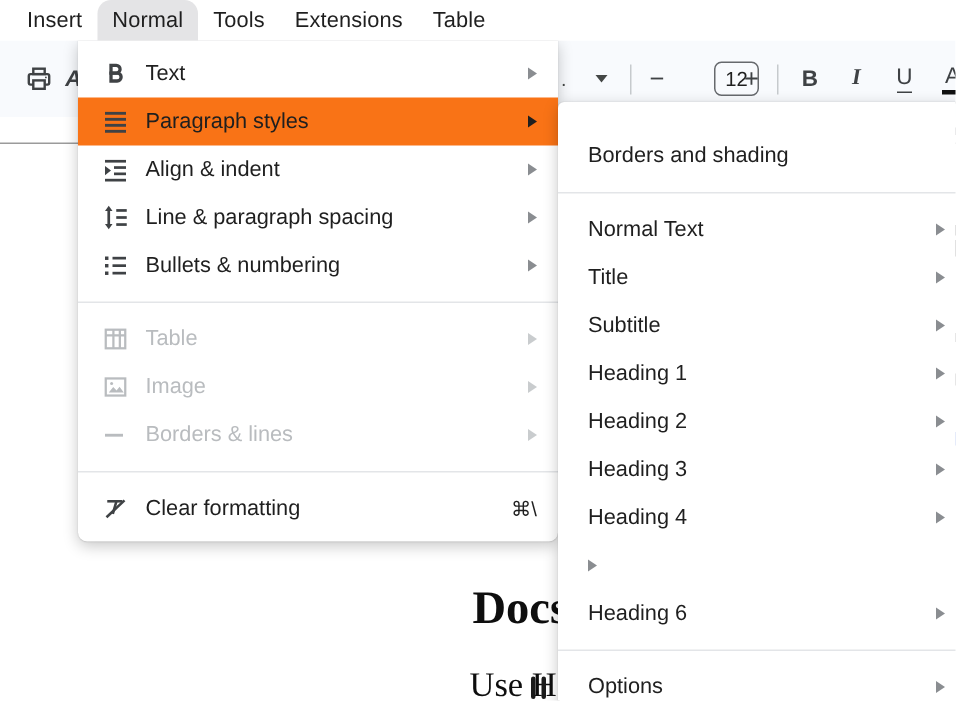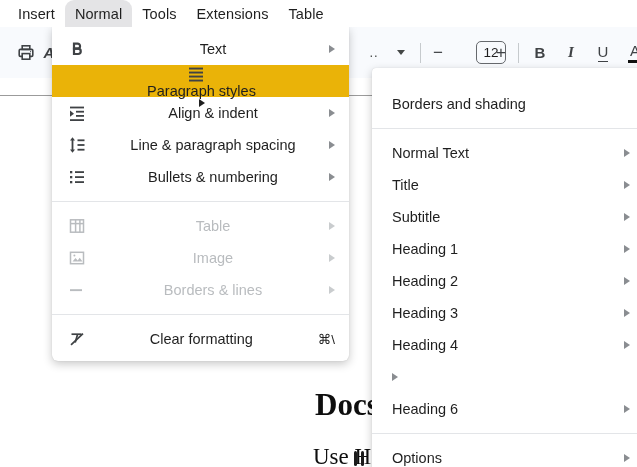--- a/index.html
+++ b/index.html
@@ -74,29 +74,29 @@
   .f3 { left:630px; top:222px; width:7px; height:6px; background:#3a3a3a; }
   .f4 { left:630px; top:249px; width:7px; height:8px; background:#3a3a3a; }
   .f5 { left:630px; top:288px; width:7px; height:9px; background:#2d5bd7; }
 
   
   .dropdown {
     position:absolute; background:#fff;
     box-shadow: 0 3px 10px rgba(0,0,0,.22), 0 0 1px rgba(0,0,0,.18);
     z-index:20;
   }
-  .format-menu { left:52px; top:27px; width:297px; padding:6px 0; border-radius:0 0 6px 6px;text-align:center; }
+  .format-menu { left:52px; top:27px; width:320px; padding:6px 0; border-radius:0 0 6px 6px; }
   .submenu { left:372px; top:68px; width:272px; padding:20px 0; border-radius:4px; z-index:30; }
 
   .menu-row {
     height:32px; display:flex; align-items:center;
     padding:0 14px 0 16px; font-size:14.5px; color:#1f1f1f; cursor:default;
   }
   .submenu .menu-row { padding:0 14px 0 20px; }
-  .menu-row.highlight { background:#eab308;flex-direction:column; }
+  .menu-row.highlight { background:#f97316; }
   .menu-row.disabled { color:#b9bcbf; }
   .menu-row .icon { width:18px; height:18px; margin-right:11px; flex:none; }
   .menu-row .label { flex:1; white-space:nowrap; }
   .arrow {
     width:0; height:0; flex:none;
     border-left:6px solid #8a8d91;
     border-top:4.5px solid transparent;
     border-bottom:4.5px solid transparent;
   }
   .menu-row.highlight .arrow { border-left-color:#1f1f1f; }

